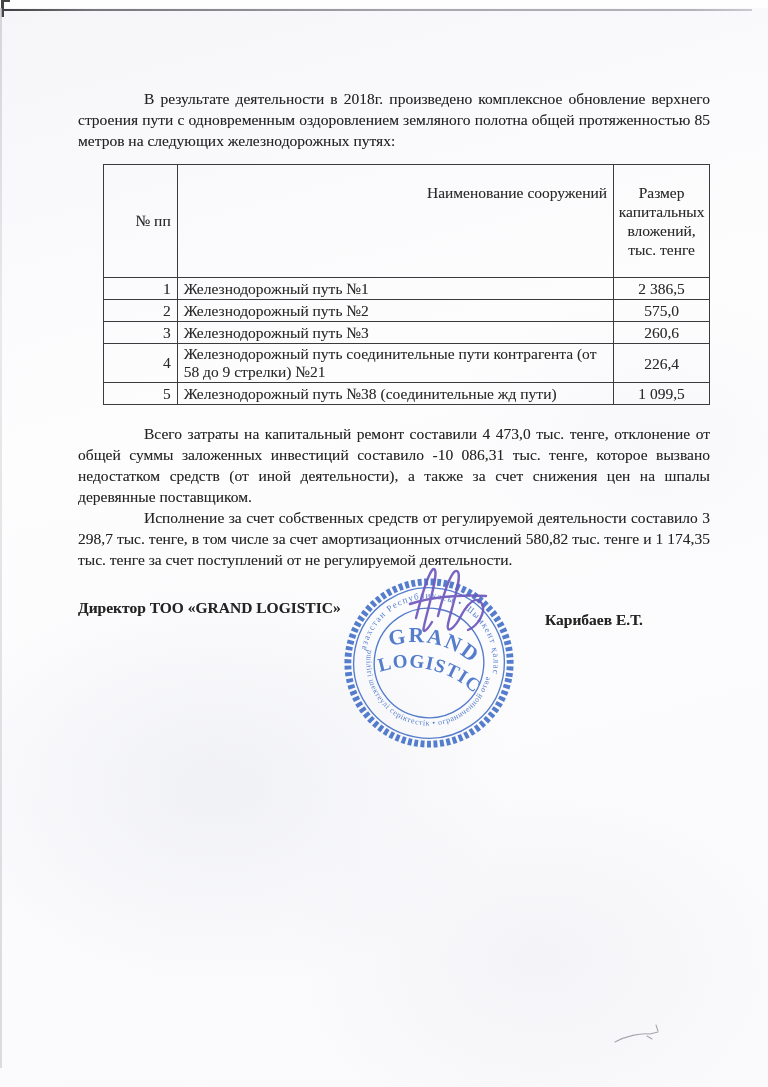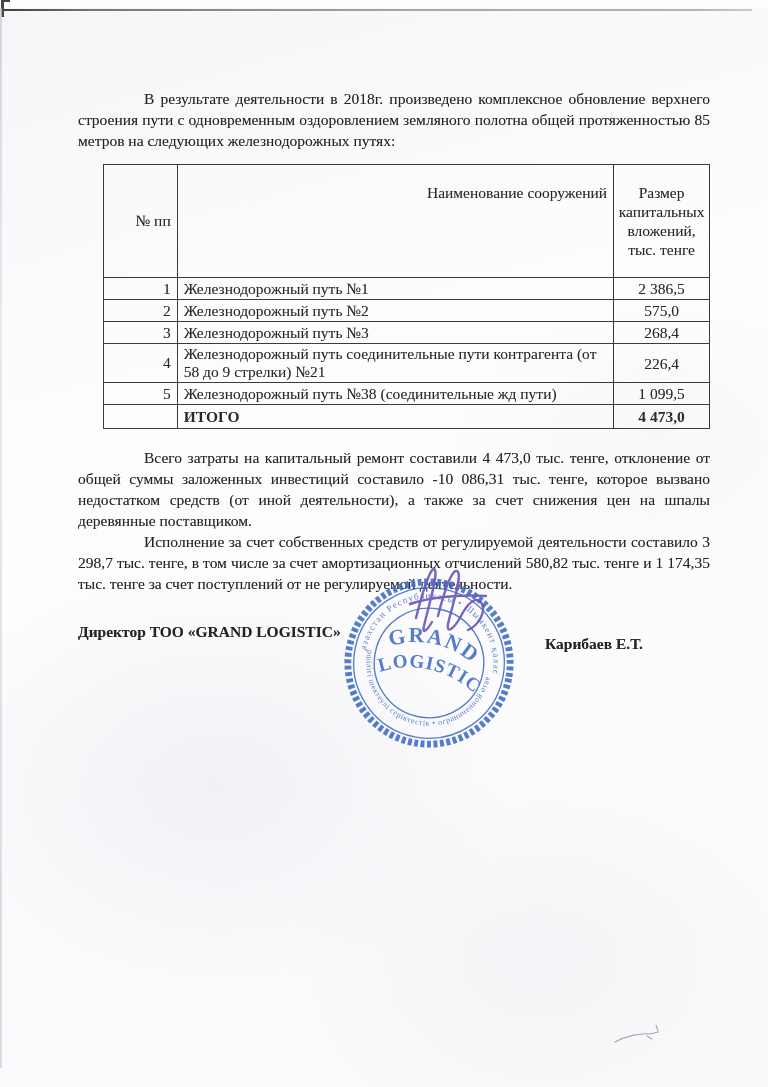--- a/index.html
+++ b/index.html
@@ -75,36 +75,31 @@
       <td class="col-val">2 386,5</td>
     </tr>
     <tr class="rowline">
       <td class="col-num">2</td>
       <td class="col-name">Железнодорожный путь №2</td>
       <td class="col-val">575,0</td>
     </tr>
     <tr class="rowline">
       <td class="col-num">3</td>
       <td class="col-name">Железнодорожный путь №3</td>
-      <td class="col-val">268,4</td>
+      <td class="col-val">260,6</td>
     </tr>
     <tr class="rowline">
       <td class="col-num">4</td>
       <td class="col-name">Железнодорожный путь соединительные пути контрагента (от 58 до 9 стрелки) №21</td>
       <td class="col-val">226,4</td>
     </tr>
     <tr class="rowline">
       <td class="col-num">5</td>
       <td class="col-name">Железнодорожный путь №38 (соединительные жд пути)</td>
       <td class="col-val">1 099,5</td>
-    </tr>
-    <tr class="total">
-      <td class="col-num"></td>
-      <td class="col-name">ИТОГО</td>
-      <td class="col-val">4 473,0</td>
     </tr>
   </tbody>
     </table>
 
   <p class="body-par">Всего затраты на капитальный ремонт составили  4 473,0 тыс. тенге, отклонение от общей суммы заложенных инвестиций составило -10 086,31 тыс. тенге, которое вызвано недостатком средств (от иной деятельности), а также за счет снижения цен на шпалы деревянные поставщиком.</p>
   <p class="body-par">Исполнение за счет собственных средств от регулируемой деятельности составило 3 298,7 тыс. тенге, в том числе за счет амортизационных отчислений 580,82 тыс. тенге и 1 174,35 тыс. тенге за  счет поступлений от  не регулируемой деятельности.</p>
 
   <div class="sig-row">
     <span class="sig-title">Директор ТОО «GRAND LOGISTIC»</span>
     <span class="sig-name">Карибаев Е.Т.</span>

